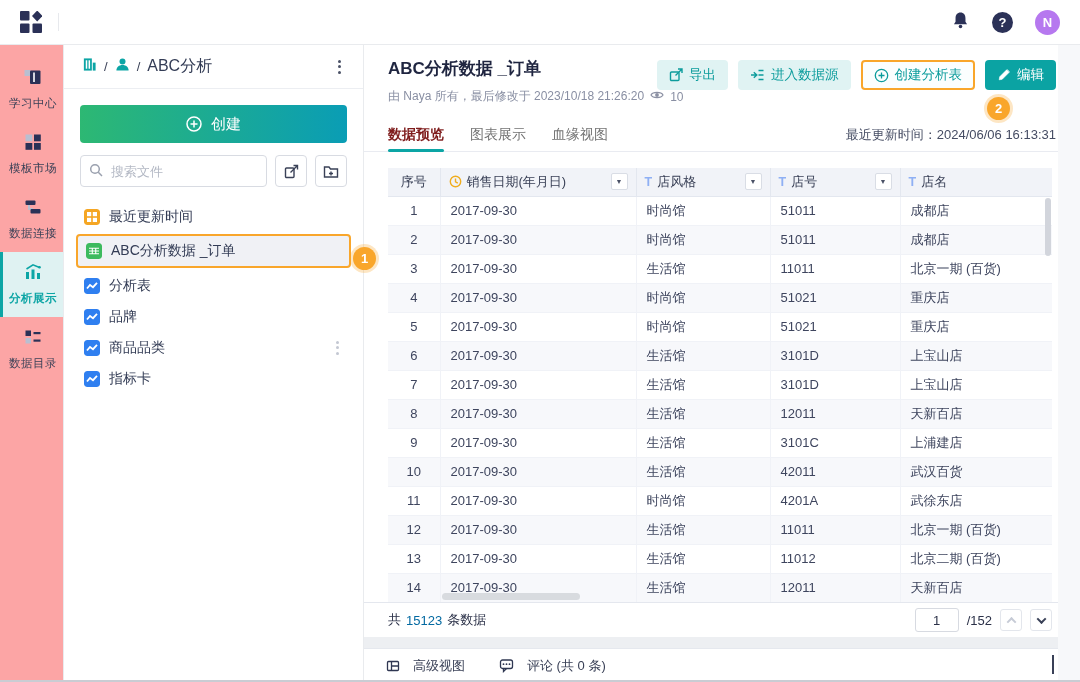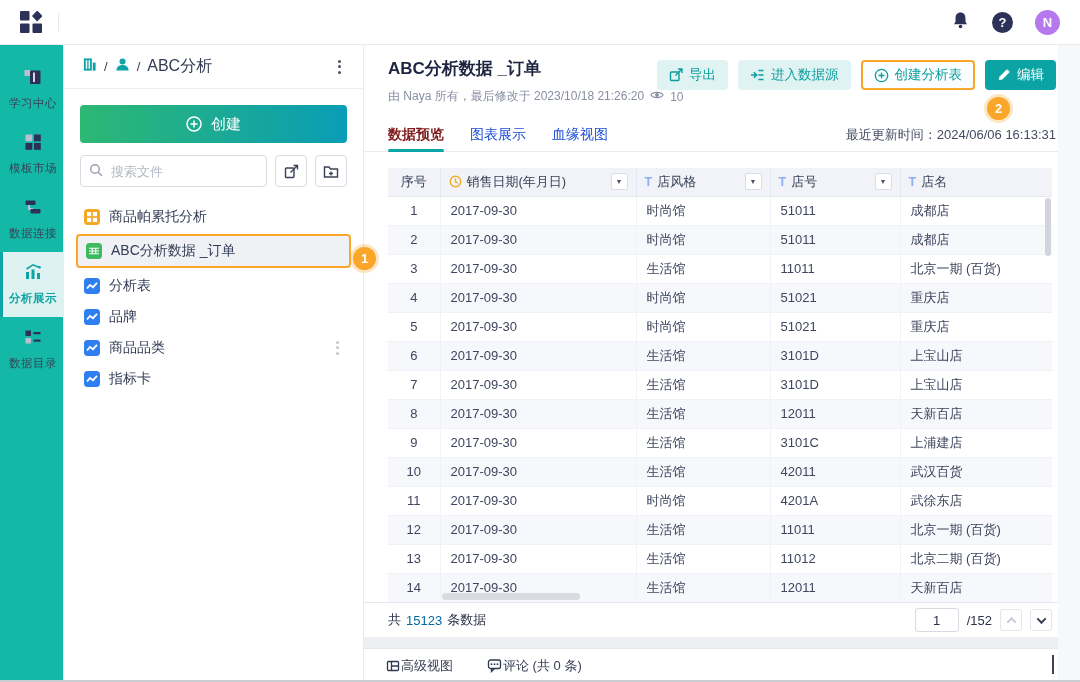--- a/index.html
+++ b/index.html
@@ -11,21 +11,21 @@
   .topbar { height:45px; display:flex; align-items:center; padding:0 20px; border-bottom:1px solid #e9ebee; background:#fff; }
   .logo { display:flex; align-items:center; cursor:pointer; }
   .logo-divider { width:1px; height:18px; background:#e7e9ed; margin-left:16px; }
   .topbar-right { margin-left:auto; display:flex; align-items:center; gap:22px; }
   .help-circle { width:21px; height:21px; border-radius:50%; background:#2b3157; color:#fff; font-size:13px; font-weight:bold; display:flex; align-items:center; justify-content:center; }
   .avatar { width:25px; height:25px; border-radius:50%; background:#b678ef; color:#fff; font-size:13px; font-weight:bold; display:flex; align-items:center; justify-content:center; }
 
   .body { display:flex; height:637px; }
 
   
-  .rail { width:64px; border-right:1px solid #e9ebee; background:#14b8a6; padding-top:12px; flex:none; }
+  .rail { width:64px; border-right:1px solid #e9ebee; background:#fca5a5; padding-top:12px; flex:none; }
   .rail-item { display:flex; flex-direction:column; align-items:center; gap:6px; padding:11px 0; cursor:pointer; border-left:3px solid transparent; }
   .rail-item .lbl { font-size:11.5px; color:#3a4157; letter-spacing:.5px; }
   .rail-item.active { background:#dff2f2; border-left-color:#0ca5a5; }
   .rail-item.active .lbl { color:#0ca5a5; font-weight:bold; }
 
   
   .panel { width:300px; border-right:1px solid #e9ebee; background:#fff; flex:none; display:flex; flex-direction:column; }
   .crumbs { height:44px; display:flex; align-items:center; gap:7px; padding:0 18px; border-bottom:1px solid #eceef2; }
   .crumb-sep { color:#3a4157; font-size:13px; }
   .crumb-cur { color:#333c55; font-size:16px; }
@@ -53,21 +53,21 @@
   .main-head { padding:12px 24px 0; position:relative; height:73px; flex:none; }
   .doc-title { font-size:17px; font-weight:bold; color:#1f2540; }
   .doc-sub { margin-top:8px; display:flex; align-items:center; gap:6px; font-size:12px; color:#898fa3; }
   .actions { position:absolute; right:24px; top:15px; display:flex; gap:10px; }
   .btn { height:30px; border-radius:4px; border:none; display:flex; align-items:center; gap:6px; padding:0 12px; font-size:13.5px; cursor:pointer; font-family:inherit; }
   .btn-light { background:#e0f3f3; color:#0c9c9c; }
   .btn-outline-orange { background:#fbfefe; color:#0c9c9c; border:2px solid #f9a62b; padding:0 11px; }
   .btn-solid { background:#0ba3a3; color:#fff; }
 
   .tabs-row { height:34px; display:flex; align-items:center; gap:26px; padding:0 24px; border-bottom:1px solid #e9ebf1; flex:none; }
-  .tab { height:100%; display:flex; align-items:center; position:relative; font-size:14px; color:#1d4ed8; cursor:pointer; }
+  .tab { height:100%; display:flex; align-items:center; position:relative; font-size:14px; color:#737373; cursor:pointer; }
   .tab.active { color:#7f1d1d; font-weight:bold; }
   .tab.active::after { content:""; position:absolute; left:0; right:0; bottom:-1px; height:3px; background:#0ca5a5; border-radius:2px; }
   .updated { margin-left:auto; font-size:13px; color:#454c63; }
 
   
   .table-wrap { margin:16px 28px 0 24px; height:434px; overflow:hidden; position:relative; flex:none; }
   table { width:100%; border-collapse:collapse; table-layout:fixed; }
   th { background:#f1f3f8; height:28px; font-weight:normal; font-size:13px; color:#3a4157; border-right:1px solid #e3e7ef; border-bottom:1px solid #e3e7ef; padding:0 8px; }
   th:last-child { border-right:none; }
   .th-inner { display:flex; align-items:center; gap:5px; }
@@ -88,21 +88,21 @@
   .page-input { width:44px; height:24px; border:1px solid #d7dae1; border-radius:3px; text-align:center; font-size:13px; color:#2b3148; outline:none; font-family:inherit; }
   .pg-btn { width:22px; height:22px; border:1px solid #e3e6ec; background:#fff; border-radius:3px; display:flex; align-items:center; justify-content:center; cursor:pointer; }
   .chev { width:7px; height:7px; border-left:2px solid currentColor; border-top:2px solid currentColor; }
   .chev.up { transform:rotate(45deg) translate(1px,1px); }
   .chev.down { transform:rotate(225deg) translate(1px,1px); }
   .pg-up { color:#c6cbd6; }
   .pg-down { color:#394057; }
 
   .band { height:11px; background:#edeff2; flex:none; }
   .bottombar { height:34px; background:#fff; border-top:1px solid #e5e8ee; display:flex; align-items:center; gap:34px; padding:0 22px; flex:none; }
-  .bb-item { display:flex; align-items:center; gap:1px; font-size:13px; color:#383f55; cursor:pointer; }
+  .bb-item { display:flex; align-items:center; gap:13px; font-size:13px; color:#383f55; cursor:pointer; }
   .collapse { margin-left:auto; color:#394057; cursor:pointer; padding:4px; }
 
   
   .num-badge { position:absolute; width:23px; height:23px; border-radius:50%; background:#f9a62b; color:#fff; font-size:13px; font-weight:bold;
     display:flex; align-items:center; justify-content:center; box-shadow:0 0 0 3px rgba(249,166,43,.28); z-index:20; }
   .badge-1 { left:353px; top:247px; }
   .badge-2 { left:987px; top:97px; }
   .right-gutter { position:absolute; right:0; top:45px; width:22px; height:637px; background:#f7f8fa; z-index:5; }
   .bottom-edge { position:absolute; left:0; bottom:0; width:100%; height:2px; background:#c9ccd3; z-index:30; }
 </style>
@@ -260,21 +260,21 @@
 
       <div class="file-list">
         <div class="file-item">
           <svg class="fi-ic" viewBox="0 0 16 16">
             <rect width="16" height="16" rx="3" fill="#f5a623"></rect>
             <rect x="3" y="3" width="4.2" height="4.2" fill="#fff"></rect>
               <rect x="8.8" y="3" width="4.2" height="4.2" fill="#fff"></rect>
             <rect x="3" y="8.8" width="4.2" height="4.2" fill="#fff"></rect>
               <rect x="8.8" y="8.8" width="4.2" height="4.2" fill="#fff"></rect>
           </svg>
-          <span>商品帕累托分析</span>
+          <span>最近更新时间</span>
         </div>
         <div class="file-item selected">
           <svg class="fi-ic" viewBox="0 0 16 16">
             <rect width="16" height="16" rx="3" fill="#3dba5e"></rect>
             <path d="M3 5.2 h10 M3 8 h10 M3 10.8 h10 M6.3 5.2 v5.6 M9.7 5.2 v5.6" stroke="#fff" stroke-width="1.1" fill="none"></path>
           </svg>
           <span>ABC分析数据 _订单</span>
         </div>
         <div class="file-item">
           <svg class="fi-ic" viewBox="0 0 16 16">

